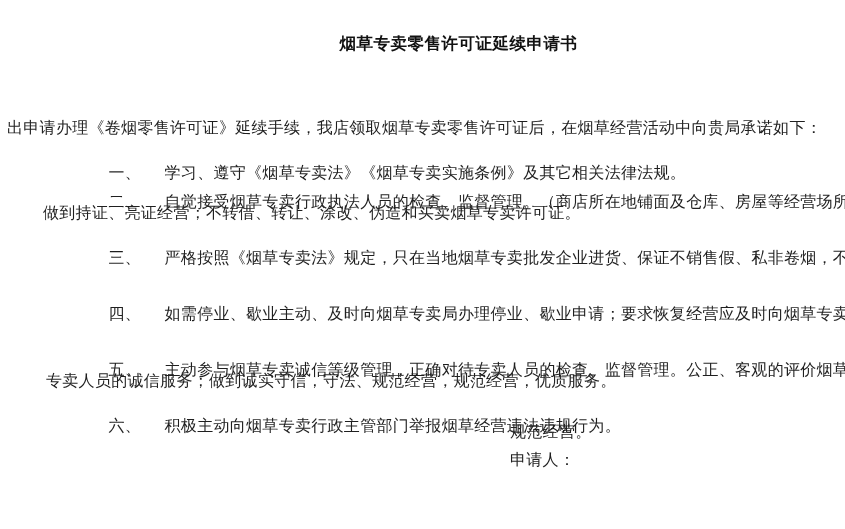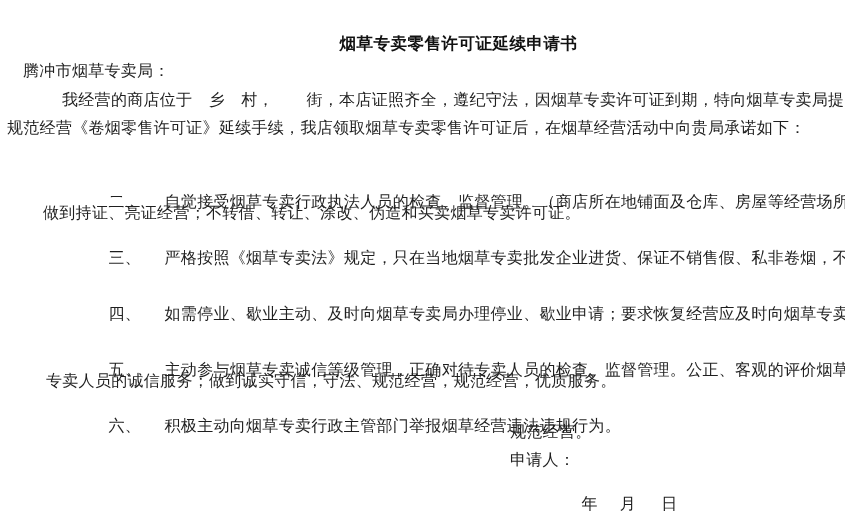--- a/index.html
+++ b/index.html
@@ -39,25 +39,26 @@
   .date-month{margin-left:22px;}
   .date-day{margin-left:25px;}
 </style>
 </head>
 <body>
 
 <div class="page">
 
   <h1 class="title">烟草专卖零售许可证延续申请书</h1>
 
-  <div class="line" style="left:23px;top:62px">腾冲市烟草专卖局：</div>
 
-  <div class="line" style="left:62px;top:91px">我经营的商店位于　乡　村，　　街，本店证照齐全，遵纪守法，因烟草专卖许可证到期，特向烟草专卖局提</div>
-  <div class="line" style="left:7px;top:119px">规范经营《卷烟零售许可证》延续手续，我店领取烟草专卖零售许可证后，在烟草经营活动中向贵局承诺如下：</div>
+  <div class="line" style="left:7px;top:119px">出申请办理《卷烟零售许可证》延续手续，我店领取烟草专卖零售许可证后，在烟草经营活动中向贵局承诺如下：</div>
 
+  <div class="line" style="left:87px;top:147px">
+    <span class="num">一、</span><span>学习、遵守《烟草专卖法》《烟草专卖实施条例》及其它相关法律法规。</span>
+  </div>
 
   <div class="line" style="left:87px;top:176px">
     <span class="num">二、</span><span>自觉接受烟草专卖行政执法人员的检查、监督管理。（商店所在地铺面及仓库、房屋等经营场所）</span>
   </div>
   <div class="line" style="left:43px;top:204px">做到持证、亮证经营；不转借、转让、涂改、伪造和买卖烟草专卖许可证。</div>
 
   <div class="line" style="left:87px;top:232px">
     <span class="num">三、</span><span>严格按照《烟草专卖法》规定，只在当地烟草专卖批发企业进货、保证不销售假、私非卷烟，不</span>
   </div>
 
@@ -71,17 +72,14 @@
   <div class="line" style="left:46px;top:372px">专卖人员的诚信服务；做到诚实守信，守法、规范经营，规范经营，优质服务。</div>
 
   <div class="line" style="left:87px;top:400px">
     <span class="num">六、</span><span>积极主动向烟草专卖行政主管部门举报烟草经营违法违规行为。</span>
   </div>
 
   <div class="line" style="left:510px;top:423px">规范经营。</div>
 
   <div class="line" style="left:510px;top:451px">申请人：</div>
 
-  <div class="line" style="left:560px;top:478px">
-    <span class="date-part">年</span><span class="date-part date-month">月</span><span class="date-part date-day">日</span>
-  </div>
 
 </div>
 
 </body></html>

